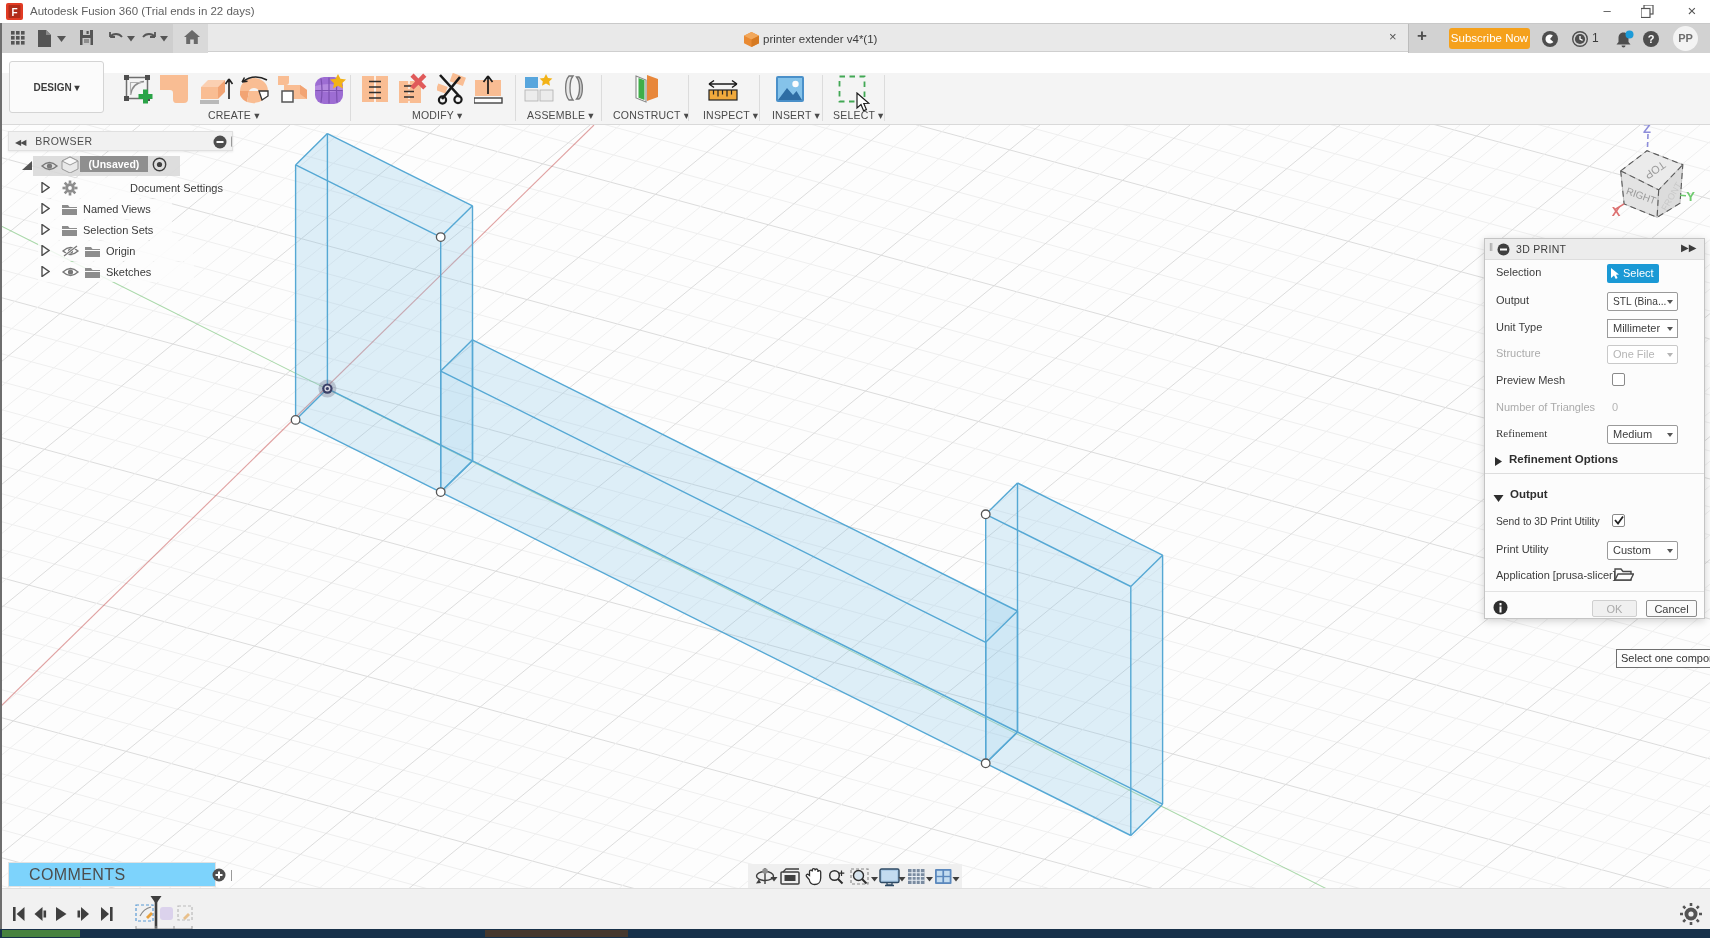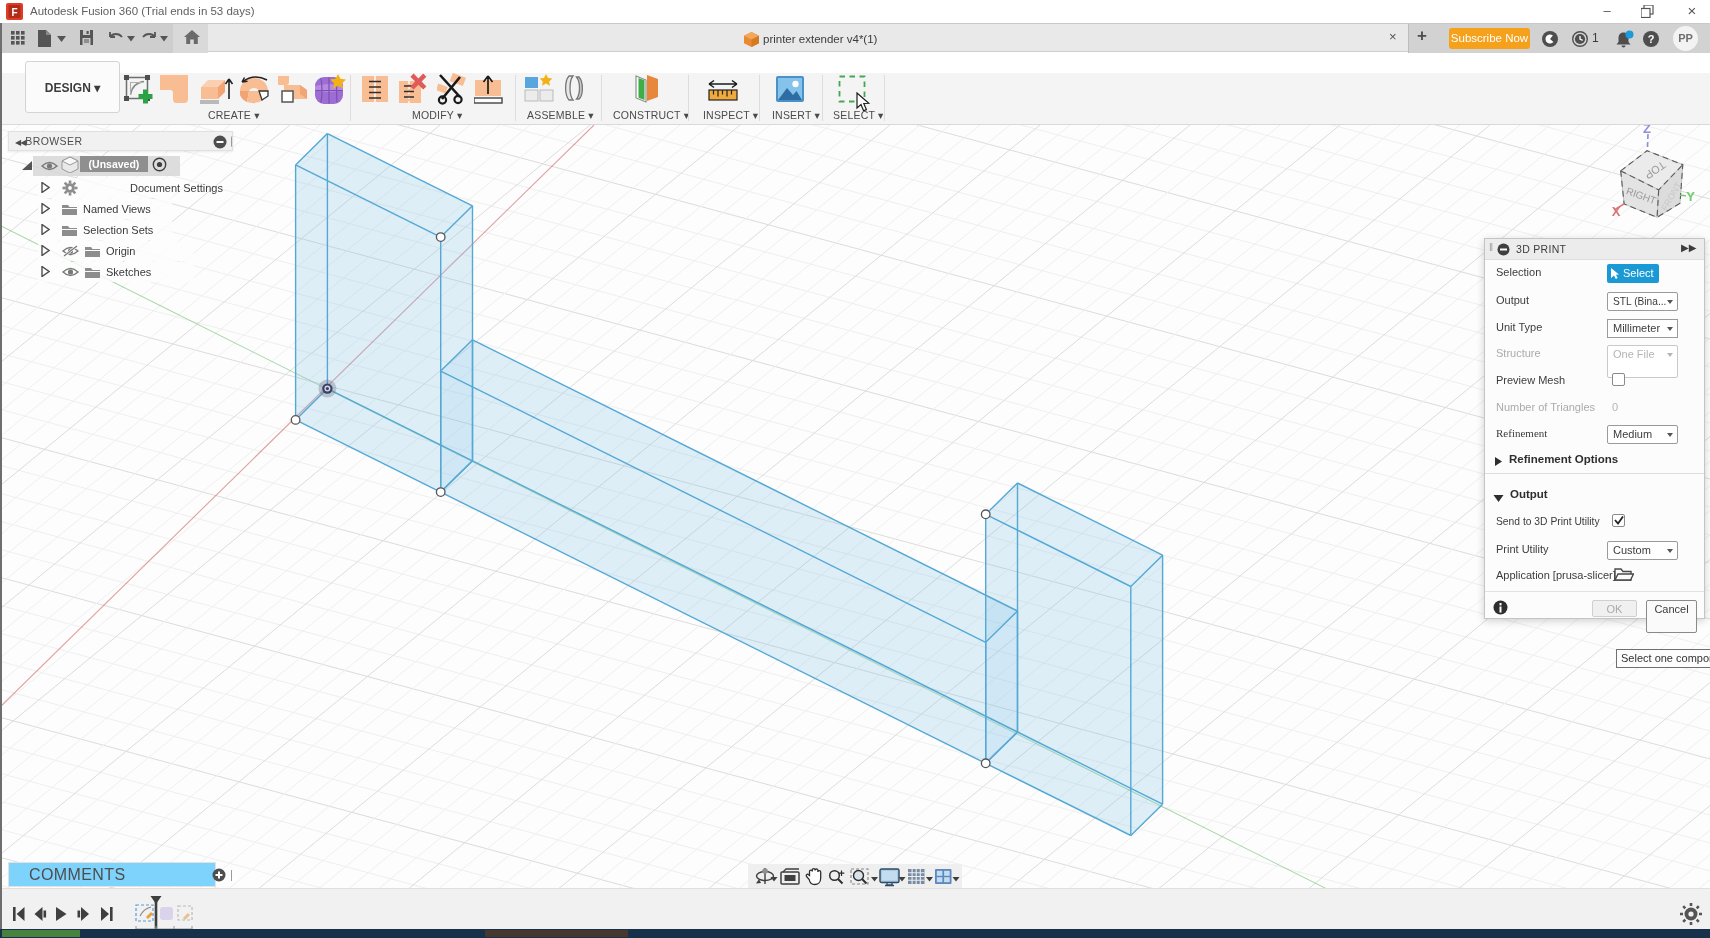--- a/index.html
+++ b/index.html
@@ -14,21 +14,21 @@
 #appbar .leftgray { position:absolute; left:0; top:0; width:173px; height:29px; background:#cecece; }
 #appbar .hometab { position:absolute; left:173px; top:0; width:35px; height:29px; background:#d9d9d9; }
 #appbar .rightgray { position:absolute; left:1408px; top:0; width:302px; height:29px; background:#d2d2d2; }
 
 #tabrow { left:0; top:52px; width:1710px; height:21px; background:#f4f4f4; }
 .tab { position:absolute; top:4px; font-size:10.5px; color:#3c3c3c; letter-spacing:0.2px; }
 .tabactive { color:#1588c9; }
 #surfunderline { position:absolute; left:194px; top:17px; width:63px; height:3px; background:#1b9cd8; }
 
 #ribbon { left:0; top:73px; width:1710px; height:52px; background:#f4f4f4; border-bottom:1px solid #d9d9d9; }
-#designbox { position:absolute; left:25px; top:-12px; width:95px; height:52px; background:#fbfbfb; border:1px solid #d4d4d4; border-radius:3px; text-align:center; line-height:52px; font-size:12px; font-weight:bold; color:#3c3c3c; }
+#designbox { position:absolute; left:9px; top:-12px; width:95px; height:52px; background:#fbfbfb; border:1px solid #d4d4d4; border-radius:3px; text-align:center; line-height:52px; font-size:10px; font-weight:bold; color:#3c3c3c; }
 .grplabel { position:absolute; top:36px; font-size:10.5px; color:#4a4a4a; letter-spacing:0.2px; }
 .gsep { position:absolute; top:2px; width:1px; height:46px; background:#dcdcdc; }
 .ricon { position:absolute; top:3px; }
 
 #canvas { left:0; top:125px; width:1710px; height:813px; background:#fdfdfd; }
 
 #browserhdr { left:8px; top:131px; width:225px; height:20px; background:#f1f1f1; border:1px solid #e0e0e0; box-shadow:0 1px 2px rgba(0,0,0,0.08); font-size:10.5px; color:#4d4d4d; letter-spacing:0.4px; line-height:19px; }
 .trow { position:absolute; height:20px; font-size:11px; color:#3a3a3a; line-height:20px; white-space:nowrap; }
 .trowbg { background:rgba(252,252,252,0.82); }
 
@@ -307,21 +307,21 @@
 <text x="1690.5" y="201" font-size="13" font-weight="bold" fill="#6ecb6e" text-anchor="middle" font-family="Liberation Sans">Y</text>
       </g>
   </svg>
 
   <div id="titlebar" class="abs">
     <svg class="abs" style="left:6px;top:3px" width="17" height="17">
         <rect x="0" y="0" width="17" height="17" rx="2" fill="#e23b24"></rect>
         <rect x="2.5" y="2" width="12" height="13" rx="1" fill="#b02c1a"></rect>
         <text x="8.5" y="12.5" font-size="10" font-weight="bold" fill="#fff" text-anchor="middle" font-family="Liberation Sans">F</text>
       </svg>
-    <div id="apptitle" class="abs">Autodesk Fusion 360 (Trial ends in 53 days)</div>
+    <div id="apptitle" class="abs">Autodesk Fusion 360 (Trial ends in 22 days)</div>
     <div class="winbtn" style="left:1592px;">–</div>
     <svg class="abs" style="left:1641px;top:5px" width="14" height="13">
         <rect x="3" y="0" width="9" height="9" fill="none" stroke="#555" stroke-width="1.2"></rect>
         <rect x="0" y="3.5" width="9" height="9" fill="#fff" stroke="#555" stroke-width="1.2"></rect>
       </svg>
     <div class="winbtn" style="left:1677px;font-size:15px;">×</div>
   </div>
 
   <div id="appbar" class="abs">
     <div class="leftgray"></div>
@@ -512,21 +512,21 @@
     <div class="grplabel" style="left:833px;">SELECT ▾</div>
     <div class="gsep" style="left:350px;"></div>
     <div class="gsep" style="left:515px;"></div>
     <div class="gsep" style="left:601px;"></div>
     <div class="gsep" style="left:688px;"></div>
     <div class="gsep" style="left:759px;"></div>
     <div class="gsep" style="left:822px;"></div>
     <div class="gsep" style="left:884px;"></div>
   </div>
 
-  <div id="browserhdr" class="abs"><span style="margin-left:6px;font-size:8px;letter-spacing:-1px;">◀◀</span><span style="">BROWSER</span>
+  <div id="browserhdr" class="abs"><span style="margin-left:6px;font-size:8px;letter-spacing:-1px;">◀◀</span><span style="margin-left:10px;">BROWSER</span>
     <svg class="abs" style="left:204px;top:3px" width="14" height="14">
         <circle cx="7" cy="7" r="6.5" fill="#4e4e4e"></circle>
         <rect x="3.5" y="6" width="7" height="2" fill="#fff"></rect>
       </svg>
     <div class="abs" style="left:222px;top:4px;width:3px;height:11px;border-left:1.5px solid #9a9a9a;border-radius:2px;"></div>
   </div>
   <div id="browsertree" class="abs" style="left:8px;top:153px;width:240px;height:130px;">
     <div class="trow" style="left:25px;top:3px;width:147px;background:rgba(215,215,215,0.85);">&nbsp;</div>
 <svg class="abs" style="left:13px;top:8px" width="12" height="10">
         <path d="M11 0 L11 9 L1 9 Z" fill="#555"></path>
@@ -623,21 +623,21 @@
     </div>
     <div class="dlbl" style="top:27px;">Selection</div>
 <div class="abs" style="left:122px;top:25px;width:52px;height:19px;background:#1a99d5;border-radius:2px;color:#fff;font-size:11px;line-height:19px;"><svg style="position:absolute;left:3px;top:3px" width="10" height="13">
           <path d="M1 1 L1 11 L4 8.5 L5.8 12 L7.6 11 L6 7.8 L9 7.6 Z" fill="#fff"></path>
         </svg><span style="margin-left:16px;margin-top:28px;">Select</span></div>
 <div class="dlbl" style="top:55px;">Output</div>
 <div class="abs" style="left:122px;top:53px;width:71px;height:19px;background:#fff;border:1px solid #9a9a9a;border-radius:2px;font-size:11px;color:#3c3c3c;line-height:17px;padding-left:5px;white-space:nowrap;overflow:hidden;font-size:10.2px;">STL (Bina...<span style="position:absolute;right:4px;top:7px;width:0;height:0;border-left:3.5px solid transparent;border-right:3.5px solid transparent;border-top:4px solid #555;"></span></div>
 <div class="dlbl" style="top:82px;">Unit Type</div>
 <div class="abs" style="left:122px;top:80px;width:71px;height:19px;background:#fff;border:1px solid #9a9a9a;border-radius:0;font-size:11px;color:#3c3c3c;line-height:17px;padding-left:5px;">Millimeter<span style="position:absolute;right:4px;top:7px;width:0;height:0;border-left:3.5px solid transparent;border-right:3.5px solid transparent;border-top:4px solid #555;"></span></div>
 <div class="dlbl dlblgray" style="top:108px;">Structure</div>
-<div class="abs" style="left:122px;top:106px;width:71px;height:33px;background:#fff;border:1px solid #c9c9c9;border-radius:2px;font-size:11px;color:#b5b5b5;line-height:17px;padding-left:5px;">One File<span style="position:absolute;right:4px;top:7px;width:0;height:0;border-left:3.5px solid transparent;border-right:3.5px solid transparent;border-top:4px solid #b5b5b5;"></span></div>
+<div class="abs" style="left:122px;top:106px;width:71px;height:19px;background:#fff;border:1px solid #c9c9c9;border-radius:2px;font-size:11px;color:#b5b5b5;line-height:17px;padding-left:5px;">One File<span style="position:absolute;right:4px;top:7px;width:0;height:0;border-left:3.5px solid transparent;border-right:3.5px solid transparent;border-top:4px solid #b5b5b5;"></span></div>
 <div class="dlbl" style="top:135px;">Preview Mesh</div>
 <div class="abs" style="left:127px;top:134px;width:13px;height:13px;background:#fff;border:1.5px solid #8a8a8a;border-radius:2px;"></div>
 <div class="dlbl dlblgray" style="top:162px;">Number of Triangles</div>
 <div class="abs" style="left:127px;top:162px;font-size:11px;color:#b5b5b5;">0</div>
 <div class="dlbl" style="top:188px;font-family:Liberation Serif, serif;">Refinement</div>
 <div class="abs" style="left:122px;top:186px;width:71px;height:19px;background:#fff;border:1px solid #9a9a9a;border-radius:2px;font-size:11px;color:#3c3c3c;line-height:17px;padding-left:5px;">Medium<span style="position:absolute;right:4px;top:7px;width:0;height:0;border-left:3.5px solid transparent;border-right:3.5px solid transparent;border-top:4px solid #555;"></span></div>
 <div class="abs" style="left:9px;top:214px;width:9px;height:11px;"><svg width="9" height="11">
           <path d="M1 1 L8 5.5 L1 10 Z" fill="#2e2e2e"></path>
         </svg></div>
 <div class="abs" style="left:24px;top:214px;font-size:11.5px;font-weight:bold;color:#2e2e2e;">Refinement Options</div>
@@ -659,21 +659,21 @@
         <path d="M1 2 L7 2 L9 4.5 L17 4.5 L17 13 L1 13 Z" fill="none" stroke="#4a4a4a" stroke-width="1.4"></path>
         <path d="M4 7 L19.5 7 L16.5 13 L1 13 Z" fill="#fcfcfc" stroke="#4a4a4a" stroke-width="1.4"></path>
       </svg>
 <div class="abs" style="left:0px;top:352px;width:219px;height:1px;background:#e2e2e2;"></div>
 <svg class="abs" style="left:8px;top:361px" width="15" height="15">
         <circle cx="7.5" cy="7.5" r="7" fill="#2e2e2e"></circle>
         <rect x="6.5" y="3" width="2" height="2.4" fill="#fff"></rect>
         <rect x="6.5" y="6.5" width="2" height="6" fill="#fff"></rect>
       </svg>
 <div class="abs" style="left:107px;top:361px;width:45px;height:17px;background:#f0f0f0;border:1px solid #cfcfcf;border-radius:2px;font-size:11px;color:#aaa;text-align:center;line-height:16px;">OK</div>
-<div class="abs" style="left:161px;top:361px;width:51px;height:33px;background:#fafafa;border:1px solid #8a8a8a;border-radius:2px;font-size:11px;color:#3c3c3c;text-align:center;line-height:16px;">Cancel</div>
+<div class="abs" style="left:161px;top:361px;width:51px;height:17px;background:#fafafa;border:1px solid #8a8a8a;border-radius:2px;font-size:11px;color:#3c3c3c;text-align:center;line-height:16px;">Cancel</div>
   </div>
 
   <div id="tooltip" class="abs">Select one compon</div>
 
   <div id="commentsbar" class="abs"><span style="margin-left:20px;">COMMENTS</span>
     <svg class="abs" style="left:203px;top:5px" width="14" height="14">
         <circle cx="7" cy="7" r="6.5" fill="#4e4e4e"></circle>
         <rect x="3.5" y="6" width="7" height="2" fill="#fff"></rect>
         <rect x="6" y="3.5" width="2" height="7" fill="#fff"></rect>
       </svg>

